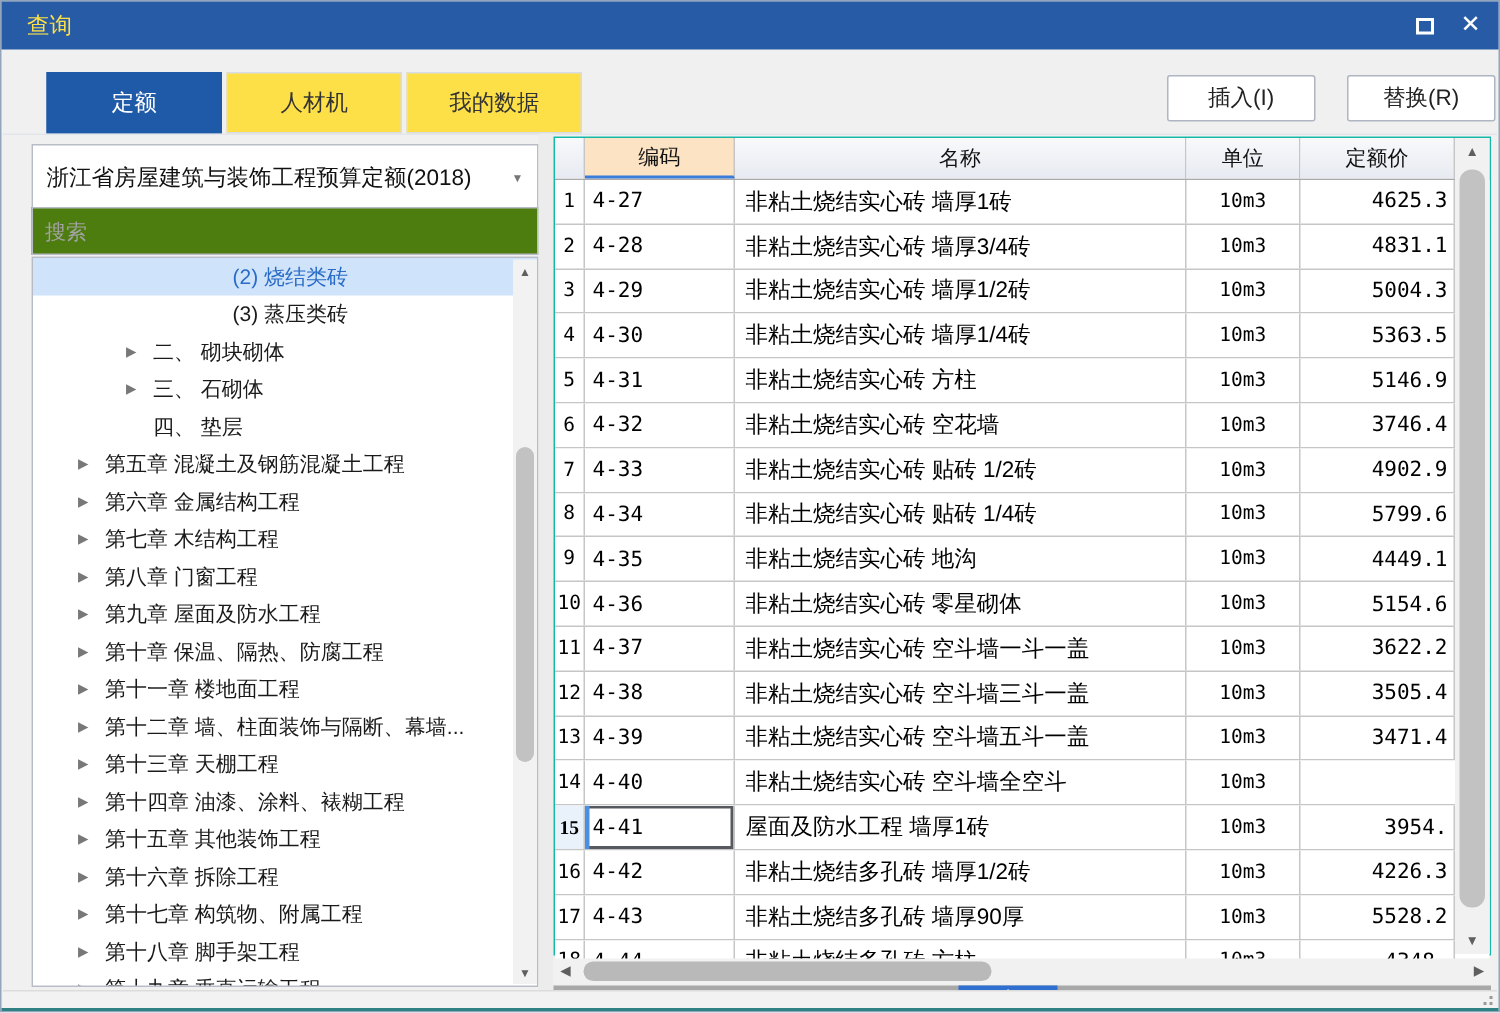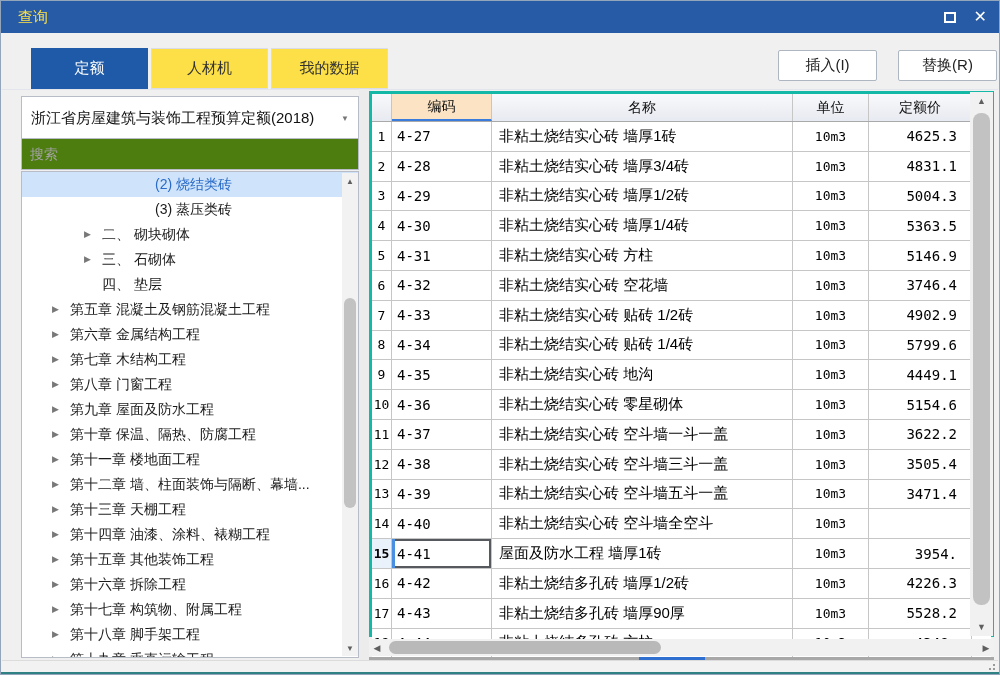--- a/index.html
+++ b/index.html
@@ -45,37 +45,37 @@
 
   .tree-scroll{position:absolute;left:320px;top:1px;width:16px;height:483px;background:#f2f2f2;}
   .tree-scroll .sa{position:absolute;left:0;width:16px;height:16px;color:#5f5f5f;font-size:8px;
                    display:flex;align-items:center;justify-content:center;cursor:pointer;}
   .tree-thumb{position:absolute;left:2px;width:12px;top:125px;height:210px;background:#c2c2c2;border-radius:6px;cursor:pointer;}
 
   .vsplit{position:absolute;left:358px;top:88px;width:10px;height:575px;background:#ececec;cursor:col-resize;}
 
   
   .tablewrap{position:absolute;left:368px;top:90px;width:625px;height:546px;background:#fff;
-             border:3px solid #14b8a6;box-sizing:border-box;}
+             border:1px solid #14b8a6;box-sizing:border-box;}
   .thead{display:flex;height:27px;border-bottom:1px solid #a9a9a9;}
   .hc{background:linear-gradient(#f8f9fb,#e7eaf1);border-right:1px solid #c6c6c6;box-sizing:border-box;
       display:flex;align-items:center;justify-content:center;font-size:14px;color:#111;}
   .hc.code{background:var(--code-header-bg,#fbe3c3);border-bottom:2px solid var(--code-header-underline,#3a7cdb);}
   .c.num,.hc.num{width:20px;} .c.code,.hc.code{width:100px;} .c.name,.hc.name{width:301px;}
   .c.unit,.hc.unit{width:76px;} .c.price,.hc.price{width:103px;}
   .tbody{position:relative;}
   .trow{display:flex;height:28.8px;border-bottom:1px solid #c6c6c6;background:#fff;cursor:pointer;}
   .c{border-right:1px solid #c6c6c6;box-sizing:border-box;display:flex;align-items:center;
      font-size:14px;color:#000;overflow:hidden;white-space:nowrap;}
   .c.num{justify-content:center;font-size:13px;font-family:"DejaVu Sans Mono","Liberation Mono",monospace;}
   .c.code{padding-left:5px;font-family:"DejaVu Sans Mono","Liberation Mono",monospace;position:relative;}
   .c.name{padding-left:7px;font-size:15px;}
   .c.unit{justify-content:center;font-family:"DejaVu Sans Mono","Liberation Mono",monospace;font-size:13px;}
-  .c.price{justify-content:flex-end;padding-right:14px;font-family:"DejaVu Sans Mono","Liberation Mono",monospace;}
-  .trow.current .c.num{font-weight:bold;background:#e9f1fb;}
+  .c.price{justify-content:flex-end;padding-right:4px;font-family:"DejaVu Sans Mono","Liberation Mono",monospace;}
+  .trow.current .c.num{font-weight:bold;background:#e9f1fb;font-family:Liberation Serif, serif;}
   .trow.current .c.code{box-shadow:inset 0 0 0 2px #56595e;}
   .trow.current .c.code::before{content:"";position:absolute;left:0;top:0;bottom:0;width:3px;
       background:var(--focus-accent,#4a90e2);}
 
   .vscroll{position:absolute;left:969px;top:91px;width:23px;height:544px;background:#f1f1f1;}
   .vscroll .sa{position:absolute;left:0;width:23px;height:18px;color:#5f5f5f;font-size:9px;
                display:flex;align-items:center;justify-content:center;cursor:pointer;}
   .vthumb{position:absolute;left:3px;width:17px;top:21px;height:492px;background:#c2c2c2;border-radius:8px;cursor:pointer;}
 
   .hscroll{position:absolute;left:368px;top:638px;width:625px;height:17px;background:#f1f1f1;}

